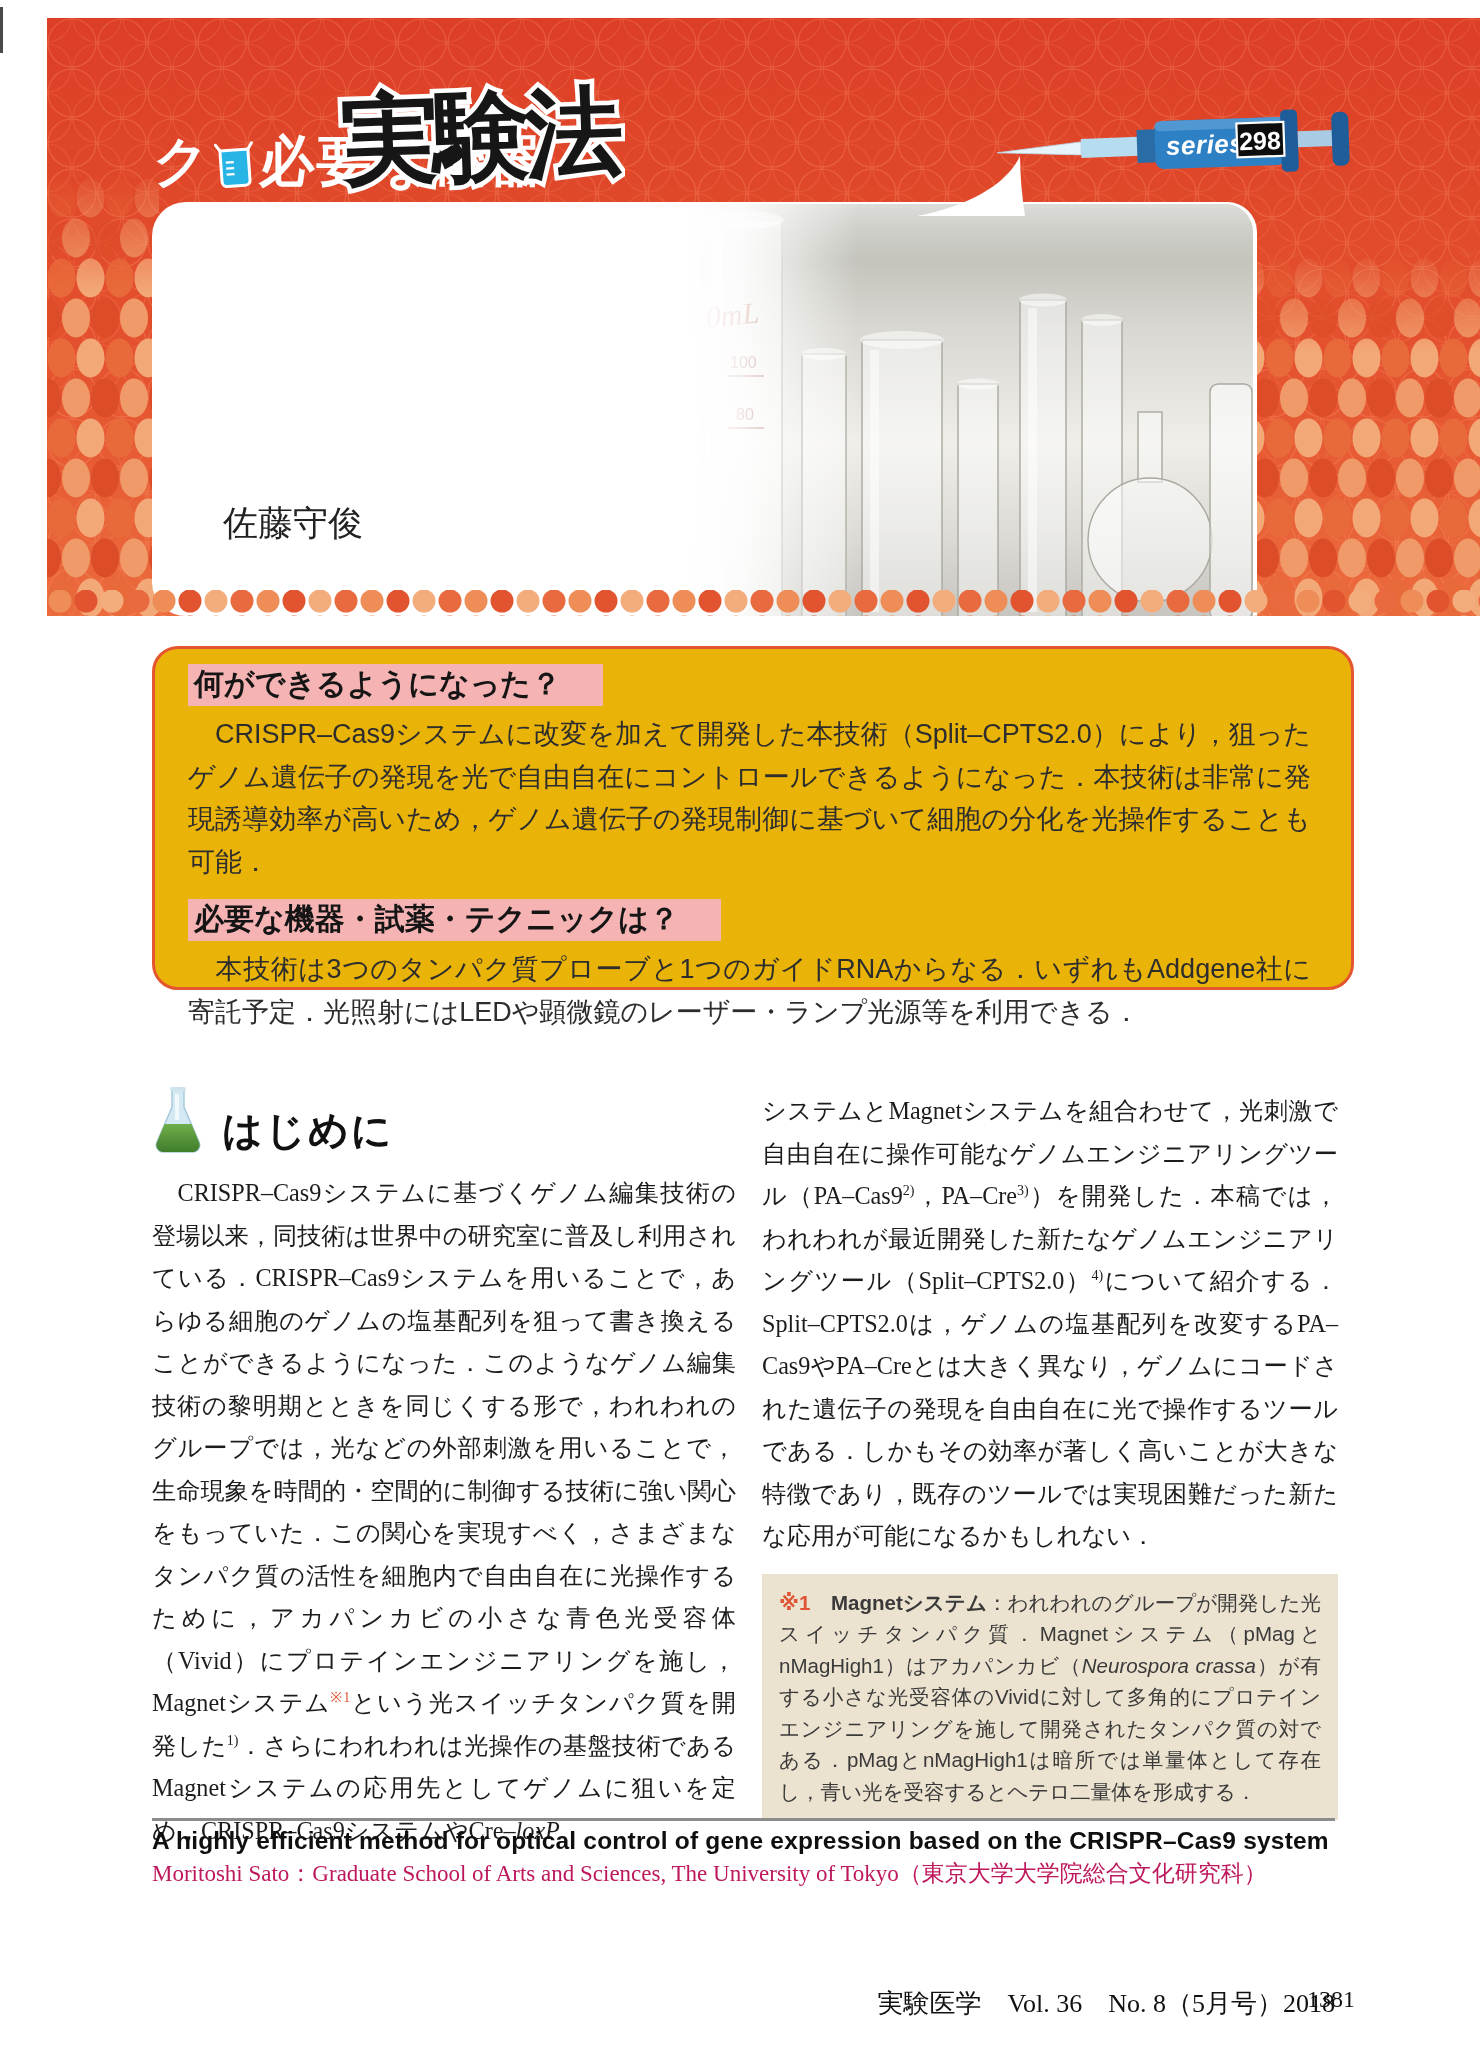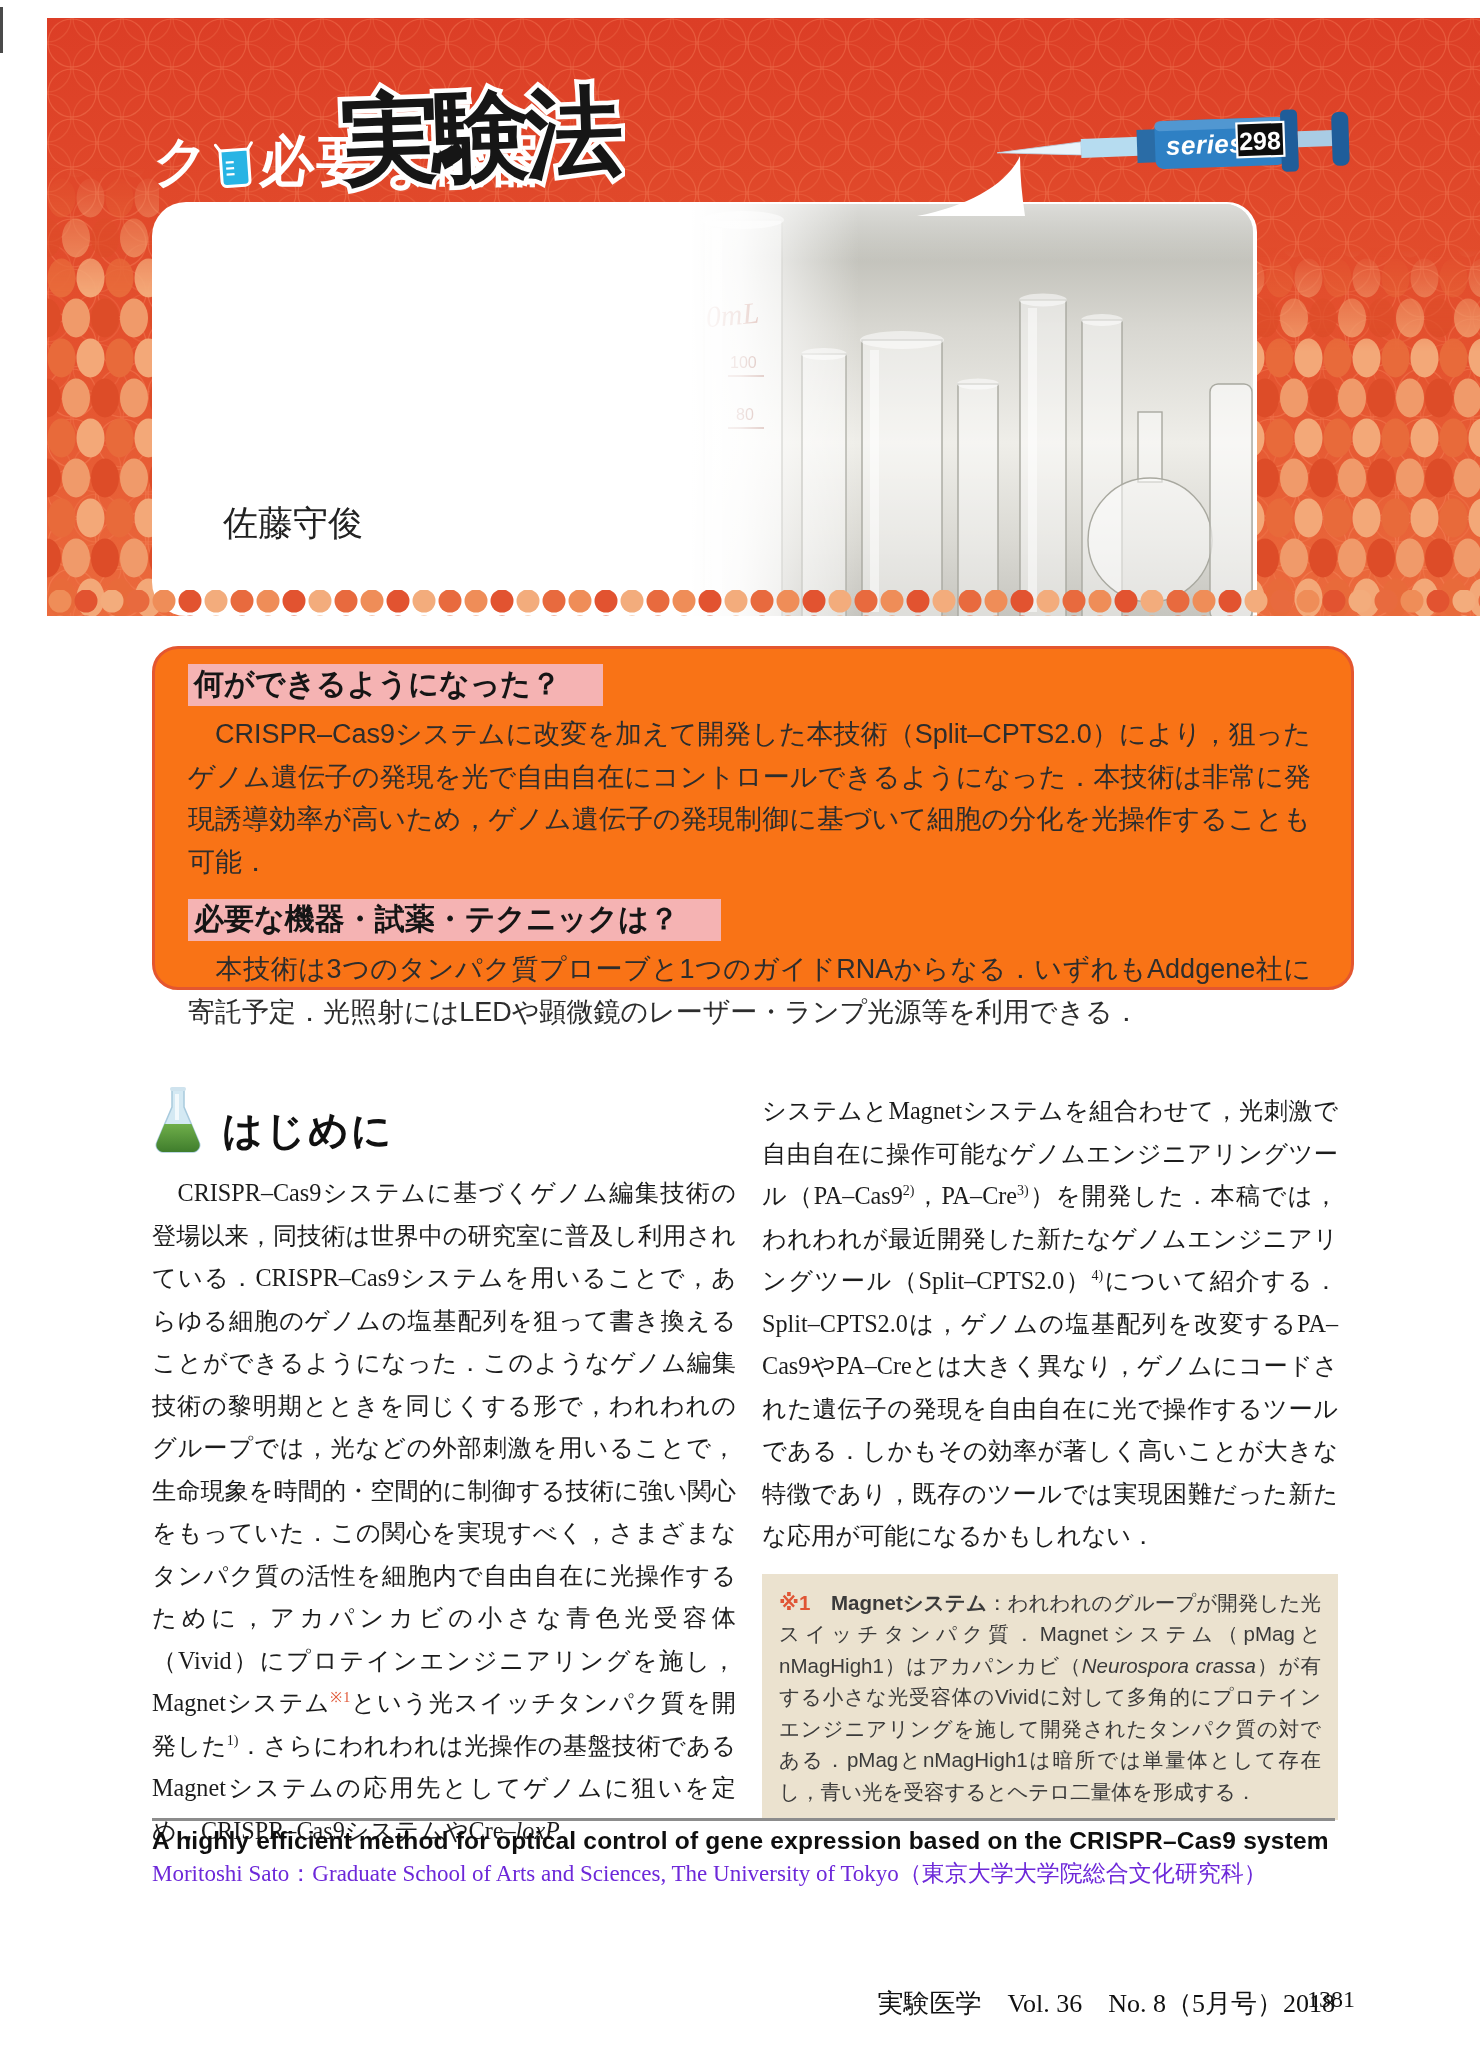--- a/index.html
+++ b/index.html
@@ -22,21 +22,21 @@
   .logo-kana .beaker{margin:0 3px -2px 3px;}
   .logo-kanji{position:absolute;left:288px;top:26px;}
   .pipette{position:absolute;left:838px;top:72px;}
   .swoosh{position:absolute;left:818px;top:126px;}
   .banner-title{position:absolute;left:175px;top:236px;width:660px;
       font-size:38.5px;font-weight:bold;line-height:74px;color:#181818;letter-spacing:1px;}
   .banner-author{position:absolute;left:176px;top:482px;font-size:35px;color:#222;}
   .bottom-strip{position:absolute;left:0;top:570px;}
   
   .summary-box{position:absolute;left:152px;top:646px;width:1202px;height:344px;
-      box-sizing:border-box;background:#f97316;border:3px solid #e4562f;border-radius:26px;
+      box-sizing:border-box;background:#eab308;border:3px solid #e4562f;border-radius:26px;
       padding:15px 40px 0 33px;}
   .sec-h{display:inline-block;font-size:30px;font-weight:800;color:#151515;
       background:#f5b3b3;padding:2px 42px 4px 6px;line-height:1.2;}
   .summary-box p{margin:7px 0 16px 0;font-size:27px;line-height:42.5px;color:#2d2d2d;
       text-align:justify;}
   
   .intro-heading{position:absolute;left:150px;top:1086px;display:flex;align-items:flex-end;gap:16px;}
   .intro-heading .t{font-size:40px;font-weight:900;color:#111;line-height:1;padding-bottom:6px;letter-spacing:2px;}
   .serifbody{font-family:"Liberation Serif","DejaVu Serif",serif;font-size:24.2px;
       line-height:42.5px;color:#1c1c1c;text-align:justify;}
@@ -47,21 +47,21 @@
       font-size:20.5px;line-height:31.5px;color:#3a3a3a;text-align:justify;}
   .sup{font-size:.58em;vertical-align:super;line-height:0;}
   .orange{color:#e05535;}
   .bold{font-weight:bold;}
   .italic{font-style:italic;}
   
   .footer-rule{position:absolute;left:152px;top:1818px;width:1183px;height:3px;background:#8c8c8c;}
   .footer-en{position:absolute;left:152px;top:1827px;width:1190px;font-size:24.5px;
       font-weight:bold;color:#0f0f0f;letter-spacing:.2px;}
   .footer-affil{position:absolute;left:152px;top:1858px;width:1190px;font-size:23px;
-      font-family:"Liberation Serif","DejaVu Serif",serif;color:#6d28d9;}
+      font-family:"Liberation Serif","DejaVu Serif",serif;color:#be185d;}
   .footer-journal{position:absolute;left:152px;top:1986px;width:1183px;text-align:right;
       font-family:"Liberation Serif","DejaVu Serif",serif;font-size:26px;color:#111;}
   .footer-page{position:absolute;left:1260px;top:1986px;width:95px;text-align:right;
       font-family:"Liberation Serif","DejaVu Serif",serif;font-size:24px;color:#111;}
 </style>
 </head>
 <body>
 
 <div class="page">
 

